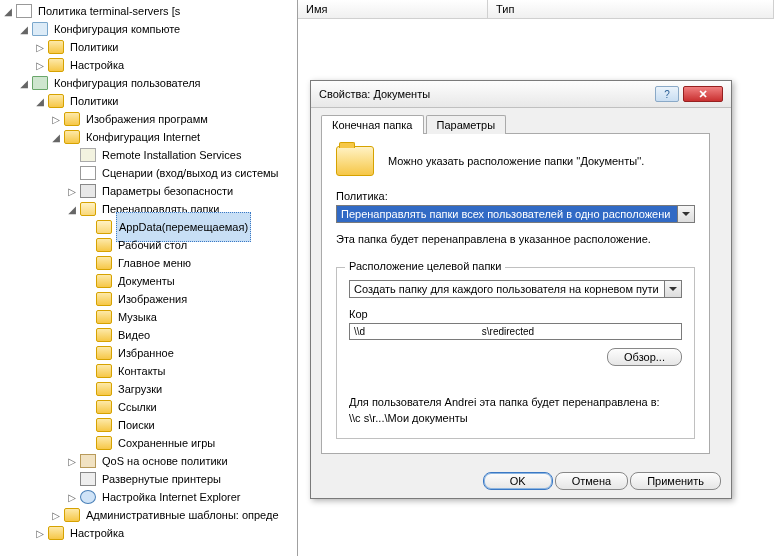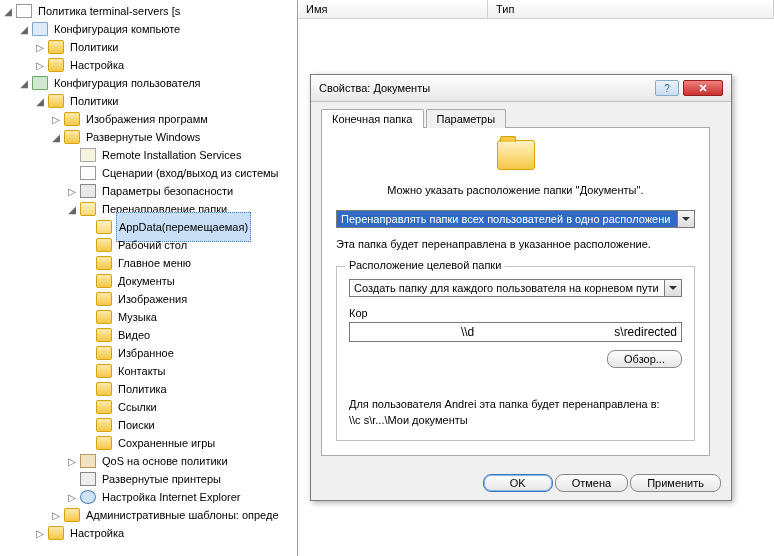--- a/index.html
+++ b/index.html
@@ -26,44 +26,44 @@
   .icon-scroll { background: #fff; border: 1px solid #999; }
   .icon-set { background: #e8e8e8; border: 1px solid #888; }
   .icon-ie { background: #cfe3f7; border: 1px solid #4a80b8; border-radius: 50%; }
   .icon-qos { background: #f1e2c2; border: 1px solid #b89a5a; }
   .icon-print { background: #eee; border: 1px solid #888; }
   .icon-svc { background: #f3f3e0; border: 1px solid #aaa; }
   .selected .label { background: #c8dff5; border: 1px dotted #3a78c4; padding: 8px 2px; }
   .label { padding: 0 2px; }
 
   
-  .dialog { position: absolute; left: 310px; top: 74px; width: 422px; background: #f0f0f0; border: 1px solid #7a7a7a; box-shadow: 2px 2px 6px rgba(0,0,0,0.3); }
+  .dialog { position: absolute; left: 310px; top: 80px; width: 422px; background: #f0f0f0; border: 1px solid #7a7a7a; box-shadow: 2px 2px 6px rgba(0,0,0,0.3); }
   .dlg-title { background: linear-gradient(#fdfdfd,#e8e8e8); padding: 5px 8px; display: flex; align-items: center; border-bottom: 1px solid #c0c0c0; }
   .dlg-title-text { flex: 1; }
   .dlg-btns { display: flex; gap: 4px; }
   .help-btn { width: 24px; height: 16px; background: linear-gradient(#eaf3fb,#c9def2); border: 1px solid #8aa9c7; border-radius: 2px; display: flex; align-items: center; justify-content: center; color: #2b5f96; font-size: 10px; }
   .close-btn { width: 40px; height: 16px; background: linear-gradient(#f08080,#c93030); border: 1px solid #962020; border-radius: 2px; display: flex; align-items: center; justify-content: center; color: #fff; font-weight: bold; }
   .dlg-body { padding: 6px 21px 10px 10px; }
   .tabs { display: flex; position: relative; top: 1px; }
   .tab { padding: 3px 10px; background: #fff; border: 1px solid #aaa; border-bottom: none; margin-right: 2px; border-radius: 2px 2px 0 0; }
   .tab.inactive { background: #f0f0f0; }
   .tab-content { background: #fff; border: 1px solid #aaa; padding: 12px 14px 14px 14px; }
-  .hint-row { display: flex; align-items: center; gap: 14px; margin-bottom: 14px; flex-direction: column; }
+  .hint-row { display: flex; align-items: center; gap: 14px; margin-bottom: 14px; }
   .big-folder { width: 38px; height: 30px; background: linear-gradient(#fff2c4,#f6c747); border: 1px solid #d6a200; border-radius: 3px; position: relative; }
   .big-folder::before { content: ""; position: absolute; top: -5px; left: 2px; width: 14px; height: 5px; background: #f6c747; border: 1px solid #d6a200; border-bottom: none; border-radius: 2px 2px 0 0; }
   .field-label { margin-bottom: 3px; }
   .combo { display: flex; width: 100%; margin-bottom: 10px; }
   .combo.blue input { background: #316ac5; color: #fff; border: 1px solid #7a7a7a; }
   .combo input { flex: 1; padding: 2px 4px; border: 1px solid #7a7a7a; background: #fff; font-size: 11px; }
   .combo .dd { width: 17px; background: linear-gradient(#f6f6f6,#ddd); border: 1px solid #7a7a7a; border-left: none; display: flex; align-items: center; justify-content: center; }
   .dd::after { content: ""; border-left: 4px solid transparent; border-right: 4px solid transparent; border-top: 4px solid #333; }
-  .note { margin-bottom: 16px; }
+  .note { margin-bottom: 22px; }
   .group { border: 1px solid #c0c0c0; padding: 12px 12px 14px 12px; position: relative; }
   .group-title { position: absolute; top: -8px; left: 8px; background: #fff; padding: 0 4px; }
-  .text-input { width: 100%; padding: 2px 4px; border: 1px solid #7a7a7a; background: #fff; font-size: 12px; text-align: right; }
+  .text-input { width: 100%; padding: 2px 4px; border: 1px solid #7a7a7a; background: #fff; font-size: 10px; }
   .browse-row { display: flex; justify-content: flex-end; margin-top: 8px; }
   .btn { padding: 2px 16px; background: linear-gradient(#fdfdfd,#e6e6e6); border: 1px solid #888; border-radius: 8px; min-width: 70px; text-align: center; }
   .redirect-desc { margin-top: 30px; margin-bottom: 4px; }
   .redirect-path { }
   .dlg-footer { display: flex; justify-content: flex-end; gap: 2px; padding: 8px 10px; }
   .btn.default { border: 1px solid #3a78c4; box-shadow: 0 0 0 1px #8bb4e0 inset; }
 </style>
 </head>
 <body>
 
@@ -118,21 +118,21 @@
                       <div class="row">
                         <span class="toggle">▷</span>
                         <span class="icon icon-folder"></span>
                         <span class="label">Изображения программ</span>
                       </div>
                     </li>
                   <li>
                     <div class="row">
                         <span class="toggle">◢</span>
                         <span class="icon icon-folder"></span>
-                        <span class="label">Развернутые Windows</span>
+                        <span class="label">Конфигурация Internet</span>
                       </div>
                     <ul>
                       <li>
                           <div class="row">
                             <span class="toggle empty"></span>
                             <span class="icon icon-svc"></span>
                             <span class="label">Remote Installation Services</span>
                           </div>
                         </li>
                       <li>
@@ -146,21 +146,21 @@
                           <div class="row">
                             <span class="toggle">▷</span>
                             <span class="icon icon-set"></span>
                             <span class="label">Параметры безопасности</span>
                           </div>
                         </li>
                       <li>
                         <div class="row">
                             <span class="toggle">◢</span>
                             <span class="icon icon-folder-open"></span>
-                            <span class="label">Перенаправление папки</span>
+                            <span class="label">Перенаправлять папки</span>
                           </div>
                         <ul>
                           <li>
                               <div class="row selected">
                                 <span class="toggle empty"></span>
                                 <span class="icon icon-folder-open"></span>
                                 <span class="label">AppData(перемещаемая)</span>
                               </div>
                             </li>
                           <li>
@@ -216,21 +216,21 @@
                               <div class="row">
                                 <span class="toggle empty"></span>
                                 <span class="icon icon-folder"></span>
                                 <span class="label">Контакты</span>
                               </div>
                             </li>
                           <li>
                               <div class="row">
                                 <span class="toggle empty"></span>
                                 <span class="icon icon-folder"></span>
-                                <span class="label">Политика</span>
+                                <span class="label">Загрузки</span>
                               </div>
                             </li>
                           <li>
                               <div class="row">
                                 <span class="toggle empty"></span>
                                 <span class="icon icon-folder"></span>
                                 <span class="label">Ссылки</span>
                               </div>
                             </li>
                           <li>
@@ -314,20 +314,21 @@
   <div class="dlg-body">
     <div class="tabs">
       <div class="tab">Конечная папка</div>
       <div class="tab inactive">Параметры</div>
     </div>
     <div class="tab-content">
       <div class="hint-row">
         <div class="big-folder"></div>
         <div>Можно указать расположение папки ''Документы''.</div>
       </div>
+      <div class="field-label">Политика:</div>
       <div class="combo blue">
         <input type="text" readonly="" value="Перенаправлять папки всех пользователей в одно расположени" style="">
         <div class="dd"></div>
       </div>
       <div class="note">Эта папка будет перенаправлена в указанное расположение.</div>
 
       <div class="group">
         <div class="group-title">Расположение целевой папки</div>
         <div class="combo">
           <input type="text" readonly="" value="Создать папку для каждого пользователя на корневом пути" style="">

